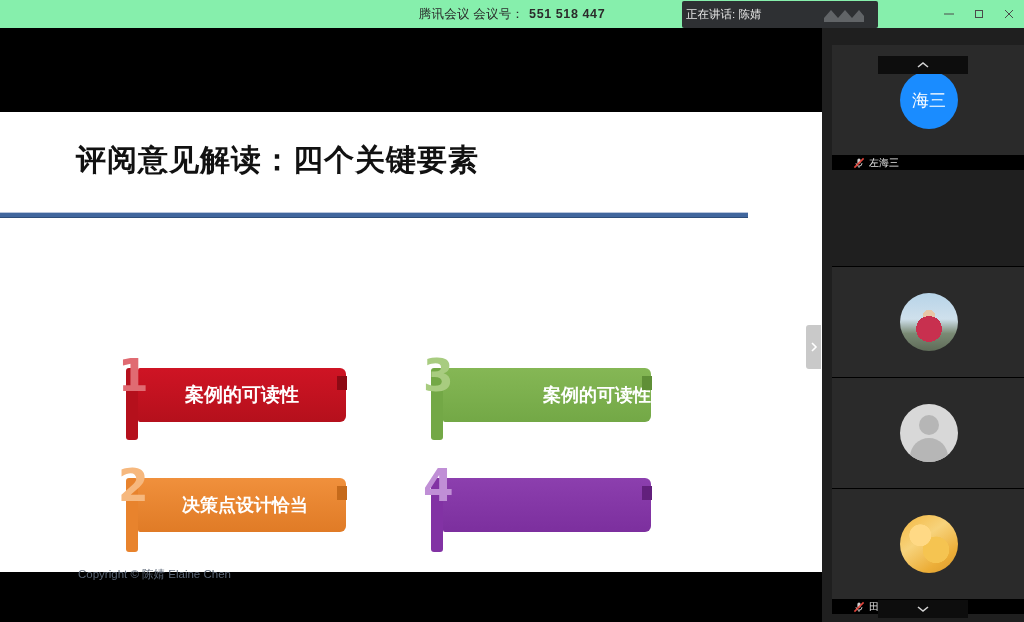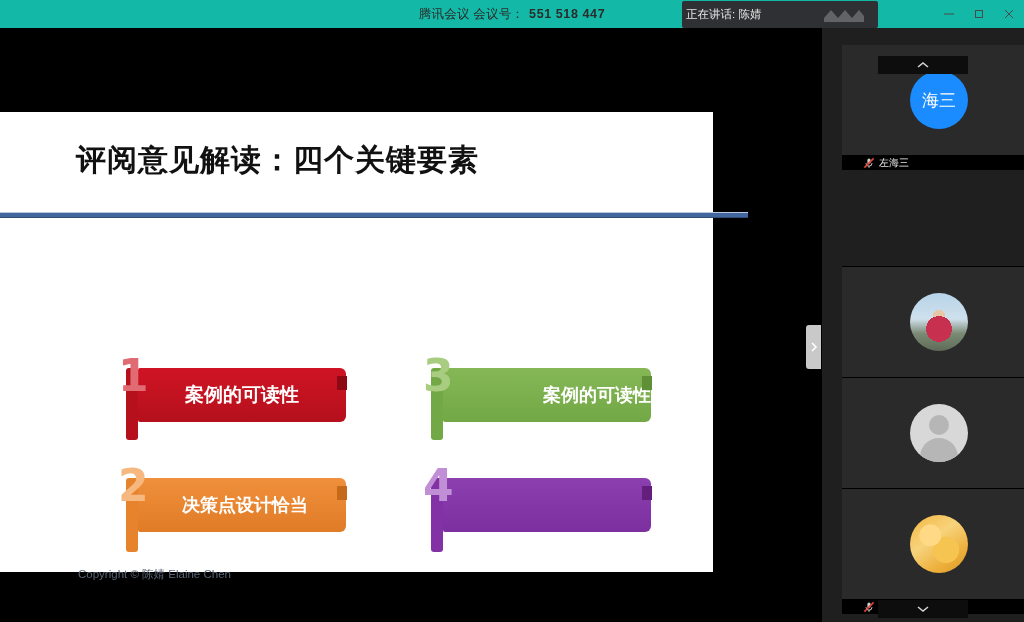--- a/index.html
+++ b/index.html
@@ -7,21 +7,21 @@
     width:1024px; height:622px;
     background:#000;
     font-family:"Liberation Sans","DejaVu Sans",sans-serif;
     overflow:hidden;
   }
   #app { position:relative; width:1024px; height:622px; background:#000; }
 
   
   .titlebar {
     position:absolute; left:0; top:0; width:1024px; height:28px;
-    background:#14b8a6; display:flex; align-items:center; justify-content:center;
+    background:#86efac; display:flex; align-items:center; justify-content:center;
   }
   .titlebar-text {
     font-size:12.5px; color:#2b2b2b; letter-spacing:.2px; white-space:nowrap;
   }
   .titlebar-text .mno { font-weight:bold; margin-left:5px; letter-spacing:.6px; }
 
   .speaker-pill {
     position:absolute; left:682px; top:1px; width:196px; height:27px;
     background:#2e3033; border-radius:2px;
     display:flex; align-items:center; padding-left:4px;
@@ -40,21 +40,21 @@
     color:#4a4a4a;
   }
   .winbtn svg { display:block; }
 
   
   .stage {
     position:absolute; left:0; top:28px; width:822px; height:594px; background:#000;
     overflow:hidden;
   }
   .slide {
-    position:absolute; left:0; top:84px; width:713px; height:460px; background:#fff;
+    position:absolute; left:0; top:84px; width:822px; height:460px; background:#fff;
   }
   .slide-title {
     position:absolute; left:76px; top:28px;
     font-size:30px; font-weight:bold; color:#111; letter-spacing:1px;
     font-family:"DejaVu Sans","Liberation Sans",sans-serif;
     white-space:nowrap;
   }
   .title-rule {
     position:absolute; left:0; top:100px; width:748px; height:6px;
     background:#41679e; border-top:1px solid #b9c6dd; border-bottom:1px solid #2e4d79;
@@ -120,21 +120,21 @@
     position:absolute; left:806px; top:325px; width:15px; height:44px;
     background:#c9c9c9; border-radius:3px 0 0 3px;
     display:flex; align-items:center; justify-content:center;
   }
 
   
   .panel {
     position:absolute; left:822px; top:28px; width:202px; height:594px;
     background:#1f1f1f;
   }
-  .panel-inner { position:absolute; left:16px; top:0; width:176px; height:594px;text-decoration:underline; }
+  .panel-inner { position:absolute; left:6px; top:0; width:176px; height:594px;text-decoration:underline; }
 
   .scroll-btn {
     position:absolute; left:56px; width:90px; height:18px;
     background:#0d0d0d; display:flex; align-items:center; justify-content:center;
     color:#cfcfcf; z-index:6;
   }
   .scroll-up { top:28px; }
   .scroll-down { bottom:4px; }
 
   .tile {

